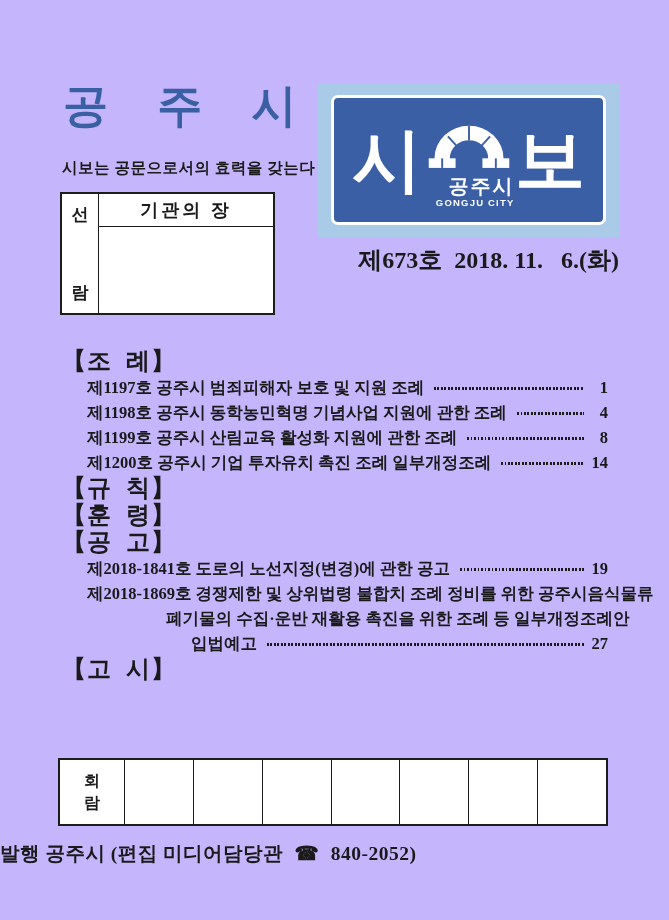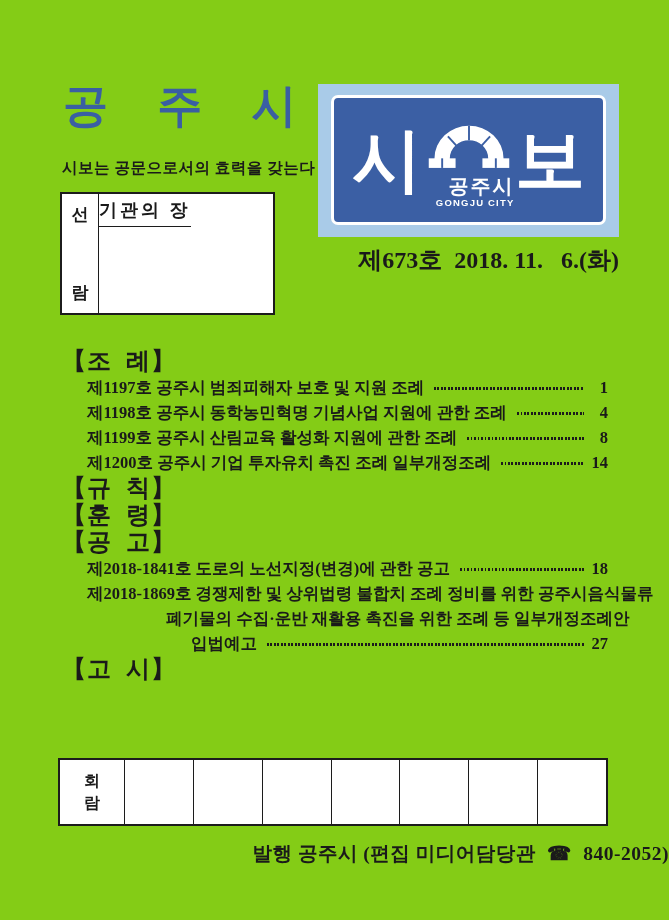--- a/index.html
+++ b/index.html
@@ -1,18 +1,18 @@
 <!DOCTYPE html>
 <html><head>
 <meta charset="utf-8">
 <style>
   html,body { margin:0; padding:0; background:#ffffff; }
   .page {
     position:relative; width:669px; height:920px; margin:0 auto;
-    background:#84cc16; overflow:hidden;
+    background:#c4b5fd; overflow:hidden;
     font-family:"Liberation Serif", serif; color:#1a1a1a;
   }
 
   
   .gazette-title {
     position:absolute; left:63px; top:76px;
     font-size:45px; font-weight:bold; color:#3a5fa2;
     letter-spacing:4px; word-spacing:30px; white-space:pre;
   }
   .gazette-motto {
@@ -23,21 +23,21 @@
   
   .approval {
     position:absolute; left:60px; top:192px; width:211px; height:119px;
     border:2px solid #1c1c1c; display:flex; background:#fff;
   }
   .approval-side {
     width:36px; border-right:1.5px solid #1c1c1c;
     display:flex; flex-direction:column; justify-content:space-between;
     align-items:center; padding:9px 0; font-size:17px; font-weight:bold;
   }
-  .approval-main { flex:1; display:flex; flex-direction:row; }
+  .approval-main { flex:1; display:flex; flex-direction:column; }
   .approval-header {
     height:32px; line-height:32px; border-bottom:1.5px solid #1c1c1c;
     text-align:center; font-size:18px; font-weight:bold; letter-spacing:3px;
     white-space:pre;
   }
   .approval-body { flex:1; }
 
   
   .logo-frame {
     position:absolute; left:318px; top:84px; width:301px; height:153px;
@@ -95,21 +95,21 @@
     border:2px solid #1c1c1c; display:flex; background:#fff; box-sizing:content-box;
   }
   .circ-side {
     width:64px; display:flex; flex-direction:column; align-items:center;
     justify-content:center; gap:1px; font-size:16px; font-weight:bold; line-height:1.3;
   }
   .circ-cell { flex:1; border-left:1.5px solid #1c1c1c; }
 
   .footer-line {
     position:absolute; left:0; top:840px; width:100%;
-    text-align:right; font-size:19.5px; font-weight:bold; letter-spacing:0.5px;
+    text-align:left; font-size:19.5px; font-weight:bold; letter-spacing:0.5px;
   }
   .footer-line .phone-icon { margin:0 6px; }
 </style>
 </head>
 <body>
 
 <div class="page">
 
   <div class="gazette-title">공 주 시</div>
   <div class="gazette-motto">시보는 공문으로서의 효력을 갖는다</div>
@@ -175,21 +175,21 @@
       <span class="pagenum">14</span>
     </div>
 
     <div class="toc-heading">【규  칙】</div>
     <div class="toc-heading">【훈  령】</div>
     <div class="toc-heading">【공  고】</div>
 
     <div class="toc-row">
       <span>제2018-1841호 도로의 노선지정(변경)에 관한 공고</span>
       <span class="leader"></span>
-      <span class="pagenum">18</span>
+      <span class="pagenum">19</span>
     </div>
 
     <div class="toc-row">
       <span>제2018-1869호 경쟁제한 및 상위법령 불합치 조례 정비를 위한 공주시음식물류</span>
     </div>
     <div class="toc-cont">폐기물의 수집·운반 재활용 촉진을 위한 조례 등 일부개정조례안</div>
     <div class="toc-row indent">
       <span>입법예고</span>
       <span class="leader"></span>
       <span class="pagenum">27</span>

